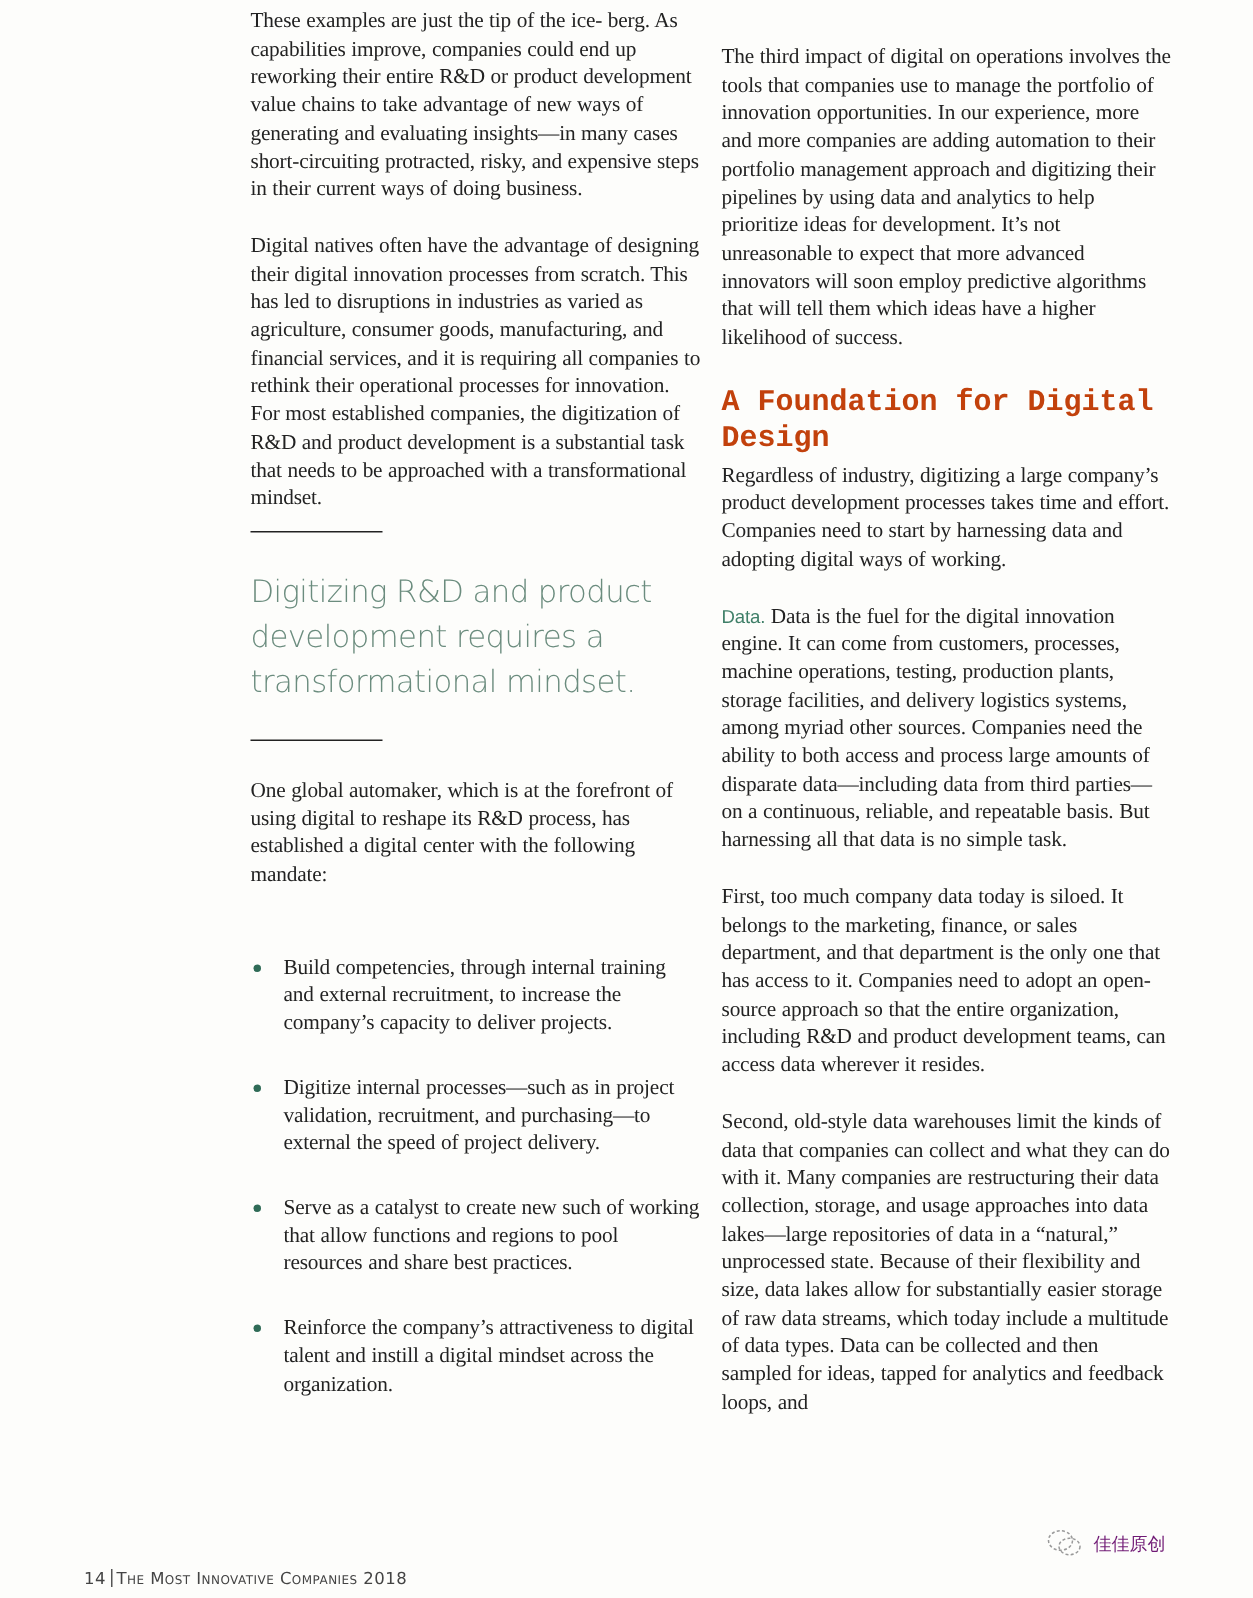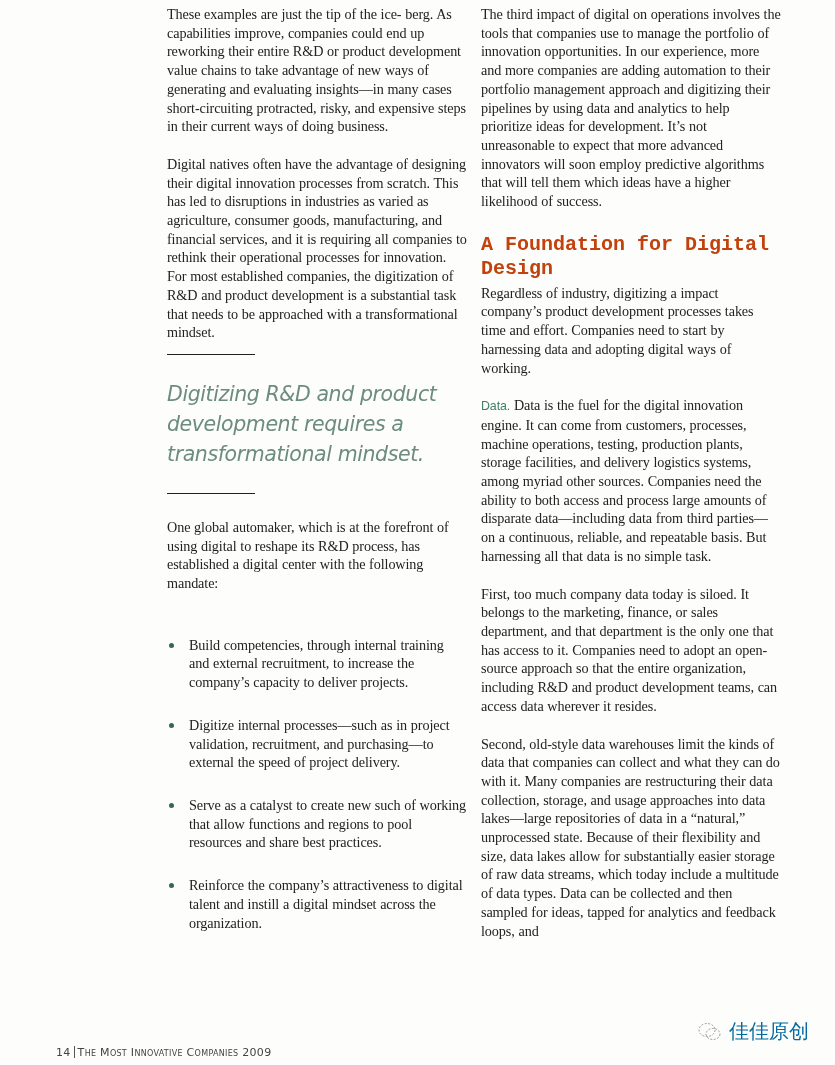--- a/index.html
+++ b/index.html
@@ -2,53 +2,52 @@
 <html><head>
   <meta charset="utf-8">
   <style>
     html, body { margin: 0; padding: 0; }
     body {
       width: 835px; height: 1065px; background: #fdfdfb; position: relative; overflow: hidden;
       font-family: "DejaVu Serif", "Liberation Serif", serif; color: #222;
     }
     .col { position: absolute; top: 5px; }
     .col-left { left: 167px; width: 300px; }
-    .col-right { left: 481px; width: 300px; }
+    .col-right { left: 481px; width: 300px; margin-top: 24px; }
     p.body {
       margin: 0; font-size: 12.6px; line-height: 18.7px; letter-spacing: -0.1px;
       font-family: "Liberation Serif", "DejaVu Serif", serif; font-size: 14.2px;
       word-spacing: 0.3px;
     }
     .gap { height: 19px; }
     .rule { width: 88px; height: 1px; background: #222; }
     .pullquote {
       font-family: "DejaVu Sans", "Liberation Sans", sans-serif; font-weight: 200;
       color: #6b8c7e; font-size: 20.5px; line-height: 30px; letter-spacing: -0.4px;
       margin: 24px 0 24px 0;
-      font-style: italic;
     }
     .h2 {
       font-family: Liberation Mono, monospace; color: #c2410c;
       font-size: 20px; line-height: 24px; margin: 0 0 3px 0;
     }
     .lead { color: #3f7f68; font-family: Liberation Sans, sans-serif; font-size: 12.4px; }
     ul.bullets { list-style: none; margin: 0; padding: 0; }
     ul.bullets li { position: relative; padding-left: 22px; margin-bottom: 19px; margin-top: 24px; }
     ul.bullets li .dot {
       position: absolute; left: 2px; top: 7px; width: 5px; height: 5px; border-radius: 50%; background: #2f6b57;
     }
     .footer {
       position: absolute; left: 56px; top: 1046px; font-family: "DejaVu Sans", "Liberation Sans", sans-serif;
       font-size: 11px; color: #444; letter-spacing: 0.3px;
     }
     .footer .sep { display: inline-block; width: 1px; height: 12px; background: #555; margin: 0 3px -2px 3px; }
     .footer .sc { font-variant: small-caps; }
     .watermark {
       position: absolute; left: 697px; top: 1018px; display: flex; align-items: center; gap: 6px;
-      color: #0369a1; font-size: 20px; font-family: "DejaVu Sans", sans-serif; text-align: right;
+      color: #701a75; font-size: 12px; font-family: "DejaVu Sans", sans-serif; text-align: right;
     }
     .watermark svg { display: block; }
   </style>
 </head>
 <body>
 
 <div class="col col-left">
   <p class="body">These examples are just the tip of the ice- berg. As capabilities improve, companies could end up reworking their entire R&amp;D or product development value chains to take advantage of new ways of generating and evaluating insights—in many cases short-circuiting protracted, risky, and expensive steps in their current ways of doing business.</p>
   <div class="gap"></div>
   <p class="body">Digital natives often have the advantage of designing their digital innovation processes from scratch. This has led to disruptions in industries as varied as agriculture, consumer goods, manufacturing, and financial services, and it is requiring all companies to rethink their operational processes for innovation. For most established companies, the digitization of R&amp;D and product development is a substantial task that needs to be approached with a transformational mindset.</p>
@@ -76,31 +75,31 @@
         <span class="dot"></span>
         <p class="body">Reinforce the company’s attractiveness to digital talent and instill a digital mindset across the organization.</p>
       </li>
   </ul>
 </div>
 
 <div class="col col-right">
   <p class="body">The third impact of digital on operations involves the tools that companies use to manage the portfolio of innovation opportunities. In our experience, more and more companies are adding automation to their portfolio management approach and digitizing their pipelines by using data and analytics to help prioritize ideas for development. It’s not unreasonable to expect that more advanced innovators will soon employ predictive algorithms that will tell them which ideas have a higher likelihood of success.</p>
   <div style="height:22px"></div>
   <h2 class="h2">A Foundation for Digital Design</h2>
-  <p class="body">Regardless of industry, digitizing a impact company’s product development processes takes time and effort. Companies need to start by harnessing data and adopting digital ways of working.</p>
+  <p class="body">Regardless of industry, digitizing a large company’s product development processes takes time and effort. Companies need to start by harnessing data and adopting digital ways of working.</p>
   <div class="gap"></div>
   <p class="body"><span class="lead">Data.</span> <span>Data is the fuel for the digital innovation engine. It can come from customers, processes, machine operations, testing, production plants, storage facilities, and delivery logistics systems, among myriad other sources. Companies need the ability to both access and process large amounts of disparate data—including data from third parties—on a continuous, reliable, and repeatable basis. But harnessing all that data is no simple task.</span></p>
   <div class="gap"></div>
   <p class="body">First, too much company data today is siloed. It belongs to the marketing, finance, or sales department, and that department is the only one that has access to it. Companies need to adopt an open-source approach so that the entire organization, including R&amp;D and product development teams, can access data wherever it resides.</p>
   <div class="gap"></div>
   <p class="body">Second, old-style data warehouses limit the kinds of data that companies can collect and what they can do with it. Many companies are restructuring their data collection, storage, and usage approaches into data lakes—large repositories of data in a “natural,” unprocessed state. Because of their flexibility and size, data lakes allow for substantially easier storage of raw data streams, which today include a multitude of data types. Data can be collected and then sampled for ideas, tapped for analytics and feedback loops, and</p>
 </div>
 
 <div class="footer">
-  <span>14</span><span class="sep"></span><span class="sc">The Most Innovative Companies 2009</span>
+  <span>14</span><span class="sep"></span><span class="sc">The Most Innovative Companies 2018</span>
 </div>
 
 <div class="watermark">
   <span>
     <svg width="26" height="22" viewBox="0 0 26 22">
         <ellipse cx="10" cy="9" rx="8" ry="6.5" fill="none" stroke="#999" stroke-width="1" stroke-dasharray="2 1.5"></ellipse>
         <ellipse cx="16" cy="13" rx="7" ry="5.5" fill="none" stroke="#999" stroke-width="1" stroke-dasharray="2 1.5"></ellipse>
       </svg>
   </span>
   <span>佳佳原创</span>

